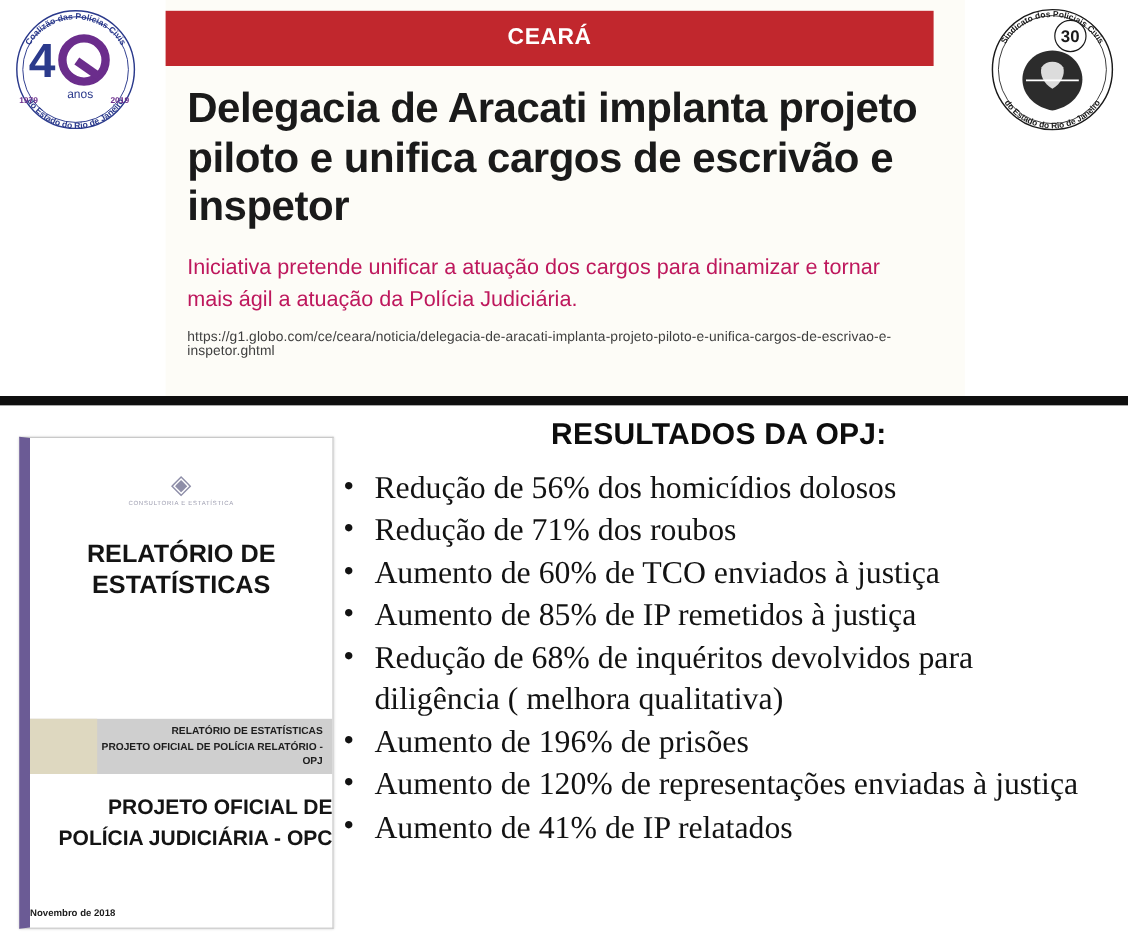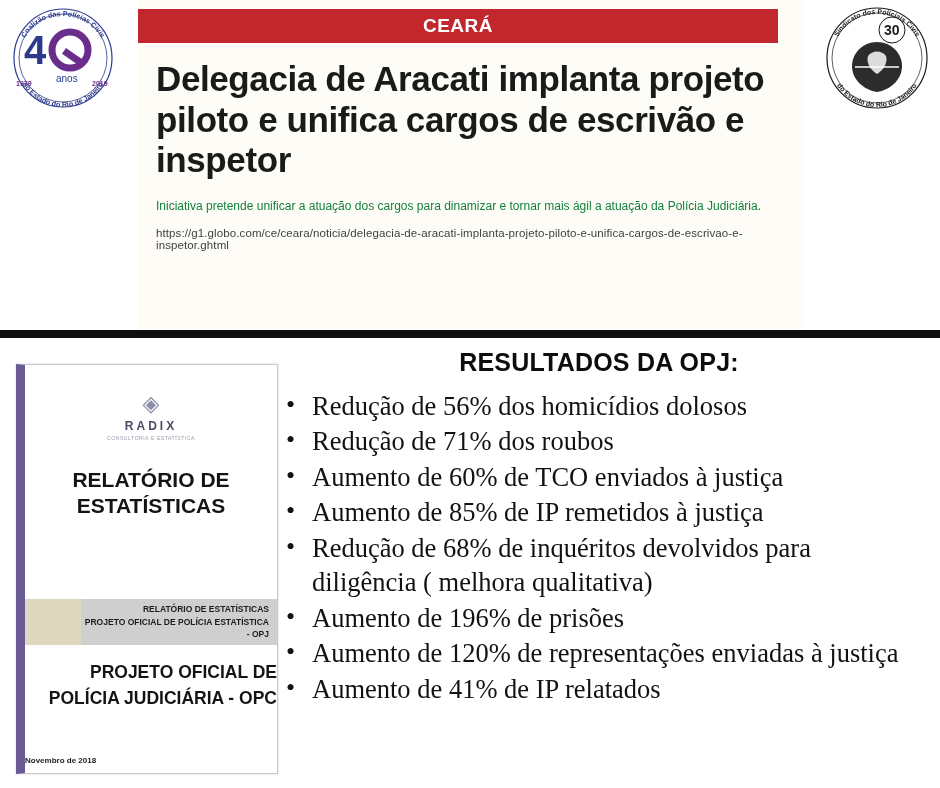--- a/index.html
+++ b/index.html
@@ -39,21 +39,21 @@
 
   
   .clip {
     position: absolute;
     left: 138px; top: 0px;
     width: 666px; height: 330px;
     background: #fdfcf7;
   }
   .clip-banner {
     width: 640px;
-    height: 34px;
+    height: 46px;
     margin: 9px 0 0 0;
     background: #c1272d;
     color: #ffffff;
     font-size: 19px;
     font-weight: bold;
     letter-spacing: .5px;
     display: flex;
     align-items: center;
     justify-content: center;
   }
@@ -61,23 +61,23 @@
   .clip-headline {
     font-family: "Liberation Sans", sans-serif;
     font-weight: bold;
     font-size: 35px;
     line-height: 1.16;
     color: #1a1a1a;
     letter-spacing: -0.4px;
   }
   .clip-sub {
     margin-top: 16px;
-    font-size: 12px;
+    font-size: 18px;
     line-height: 1.5;
-    color: #15803d;
+    color: #be185d;
     max-width: 610px;
   }
   .clip-url {
     margin-top: 12px;
     font-size: 11.5px;
     color: #3f3f3f;
     letter-spacing: .1px;
   }
 
   
@@ -264,29 +264,28 @@
 </div>
 
 <div class="divider"></div>
 
 <div class="bottom-section">
 
   <div class="report">
     <div class="report-inner">
       <div class="radix">
         <div class="mark">◈</div>
-        <div class="word">RADIX</div>
         <div class="tag">CONSULTORIA E ESTATÍSTICA</div>
       </div>
       <div class="report-title">RELATÓRIO DE ESTATÍSTICAS</div>
       <div class="report-band">
         <div class="swatch"></div>
         <div class="band-text">
           <div>RELATÓRIO DE ESTATÍSTICAS</div>
-          <div>PROJETO OFICIAL DE POLÍCIA ESTATÍSTICA - OPJ</div>
+          <div>PROJETO OFICIAL DE POLÍCIA RELATÓRIO - OPJ</div>
         </div>
       </div>
       <div class="report-sub">PROJETO OFICIAL DE POLÍCIA JUDICIÁRIA - OPC</div>
       <div class="report-date">Novembro de 2018</div>
     </div>
   </div>
 
   <div class="results">
     <div class="results-title">RESULTADOS DA OPJ:</div>
     <ul class="results-list">

